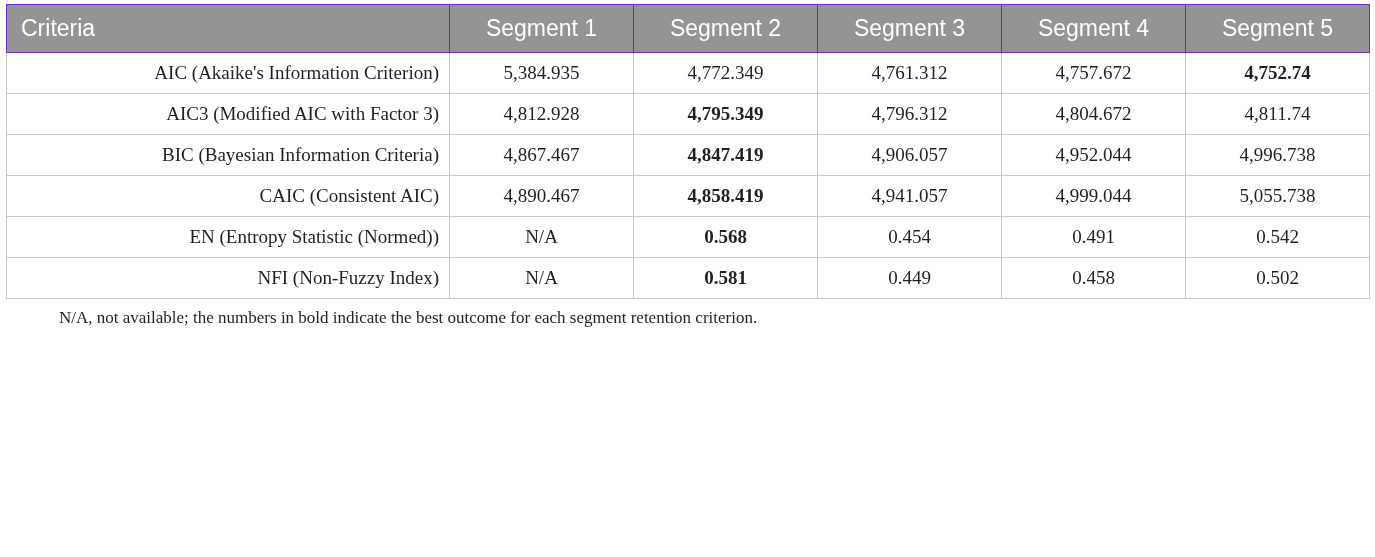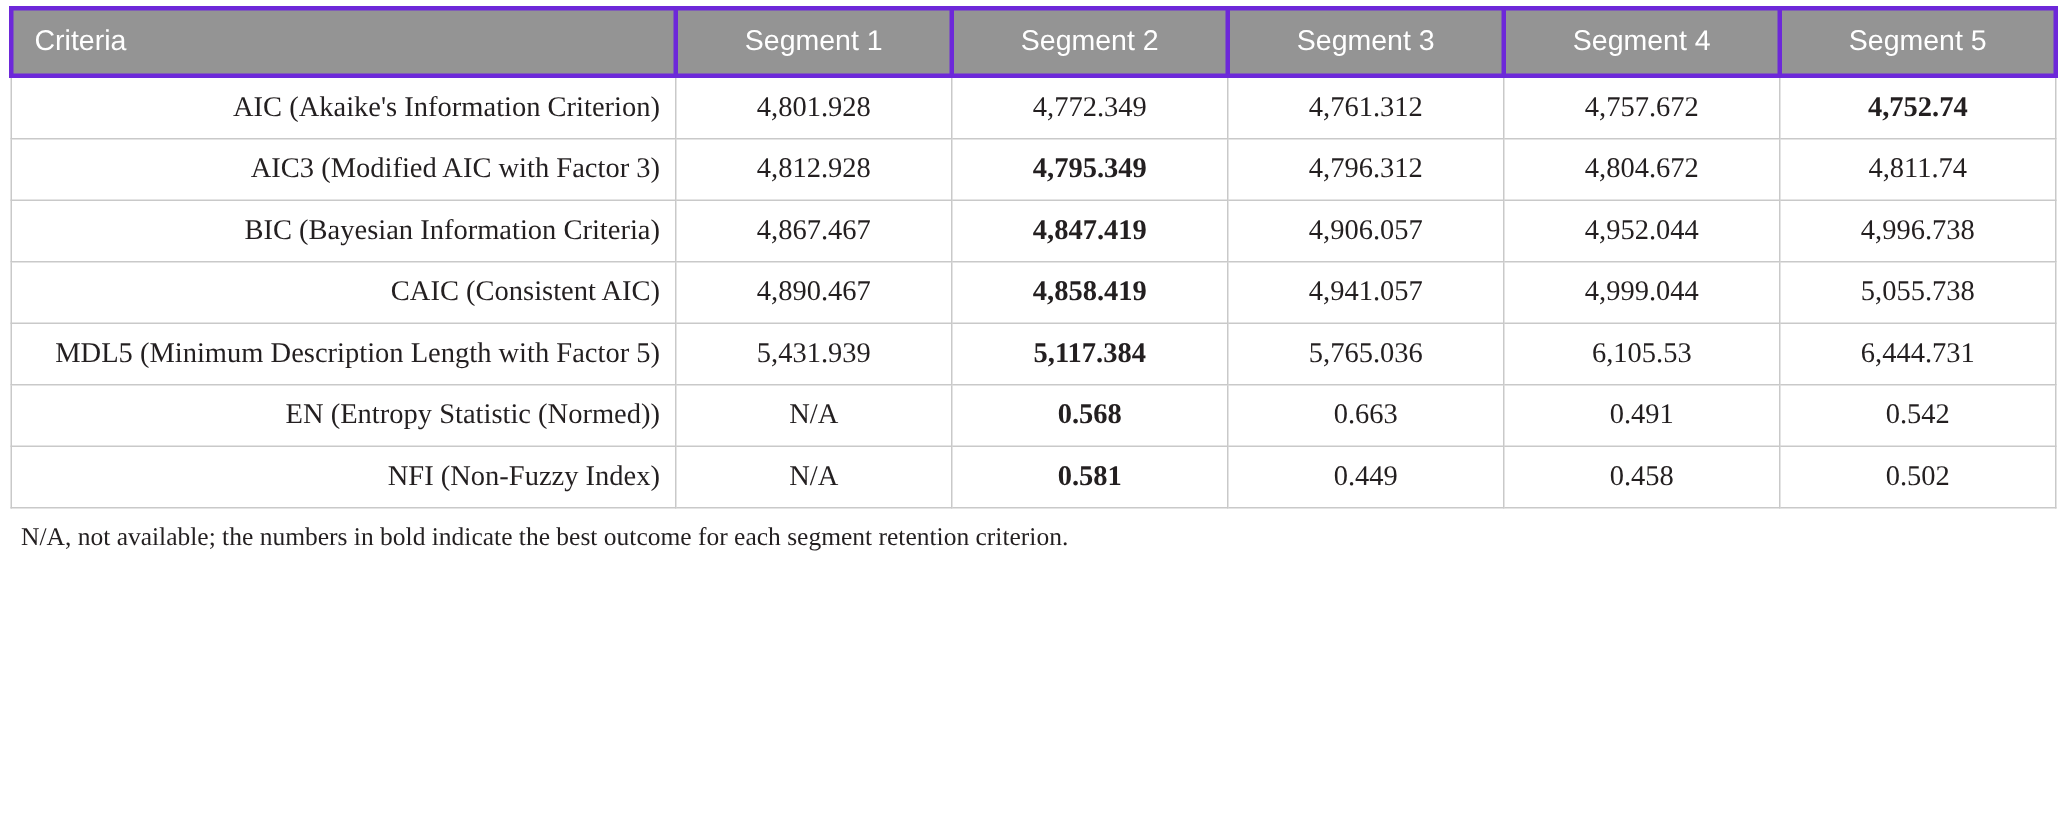--- a/index.html
+++ b/index.html
@@ -22,24 +22,24 @@
   table.criteria-table {
     border-collapse: collapse;
     width: 1363px;
     table-layout: fixed;
   }
   table.criteria-table thead th {
     background: #949494;
     color: #ffffff;
     font-family: "Liberation Sans", sans-serif;
     font-weight: normal;
-    font-size: 19px;
+    font-size: 23px;
     padding: 10px 12px;
     text-align: center;
-    border: 3px solid #6d28d9;
+    border: 1px solid #6d28d9;
     white-space: nowrap;
   }
   table.criteria-table thead th.crit-head {
     text-align: left;
     padding-left: 14px;
   }
   table.criteria-table tbody td {
     border: 1px solid #c9c9c9;
     font-size: 19px;
     padding: 9px 10px;
@@ -56,20 +56,21 @@
   }
   table.criteria-table tbody td.bold {
     font-weight: bold;
     text-align: center;
   }
   .footnote {
     font-size: 17px;
     font-family: "Liberation Serif", serif;
     color: #231f20;
     padding: 9px 2px 0 8px;
+    margin-left: 45px;
   }
   col.c-crit { width: 443px; }
   col.c-seg  { width: 184px; }
 </style>
 </head>
 <body>
 
 <div class="wrap">
   <table class="criteria-table">
     <colgroup>
@@ -86,21 +87,21 @@
         <th>Segment 1</th>
         <th>Segment 2</th>
         <th>Segment 3</th>
         <th>Segment 4</th>
         <th>Segment 5</th>
       </tr>
     </thead>
     <tbody id="table-body">
         <tr>
           <td class="crit-cell">AIC (Akaike's Information Criterion)</td>
-          <td>4,801.928</td>
+          <td>5,384.935</td>
           <td>4,772.349</td>
           <td>4,761.312</td>
           <td>4,757.672</td>
           <td class="bold">4,752.74</td>
         </tr>
         <tr>
           <td class="crit-cell">AIC3 (Modified AIC with Factor 3)</td>
           <td>4,812.928</td>
           <td class="bold">4,795.349</td>
           <td>4,796.312</td>
@@ -117,32 +118,24 @@
         </tr>
         <tr>
           <td class="crit-cell">CAIC (Consistent AIC)</td>
           <td>4,890.467</td>
           <td class="bold">4,858.419</td>
           <td>4,941.057</td>
           <td>4,999.044</td>
           <td>5,055.738</td>
         </tr>
         <tr>
-          <td class="crit-cell">MDL5 (Minimum Description Length with Factor 5)</td>
-          <td>5,431.939</td>
-          <td class="bold">5,117.384</td>
-          <td>5,765.036</td>
-          <td>6,105.53</td>
-          <td>6,444.731</td>
-        </tr>
-        <tr>
           <td class="crit-cell">EN (Entropy Statistic (Normed))</td>
           <td>N/A</td>
           <td class="bold">0.568</td>
-          <td>0.663</td>
+          <td>0.454</td>
           <td>0.491</td>
           <td>0.542</td>
         </tr>
         <tr>
           <td class="crit-cell">NFI (Non-Fuzzy Index)</td>
           <td>N/A</td>
           <td class="bold">0.581</td>
           <td>0.449</td>
           <td>0.458</td>
           <td>0.502</td>

